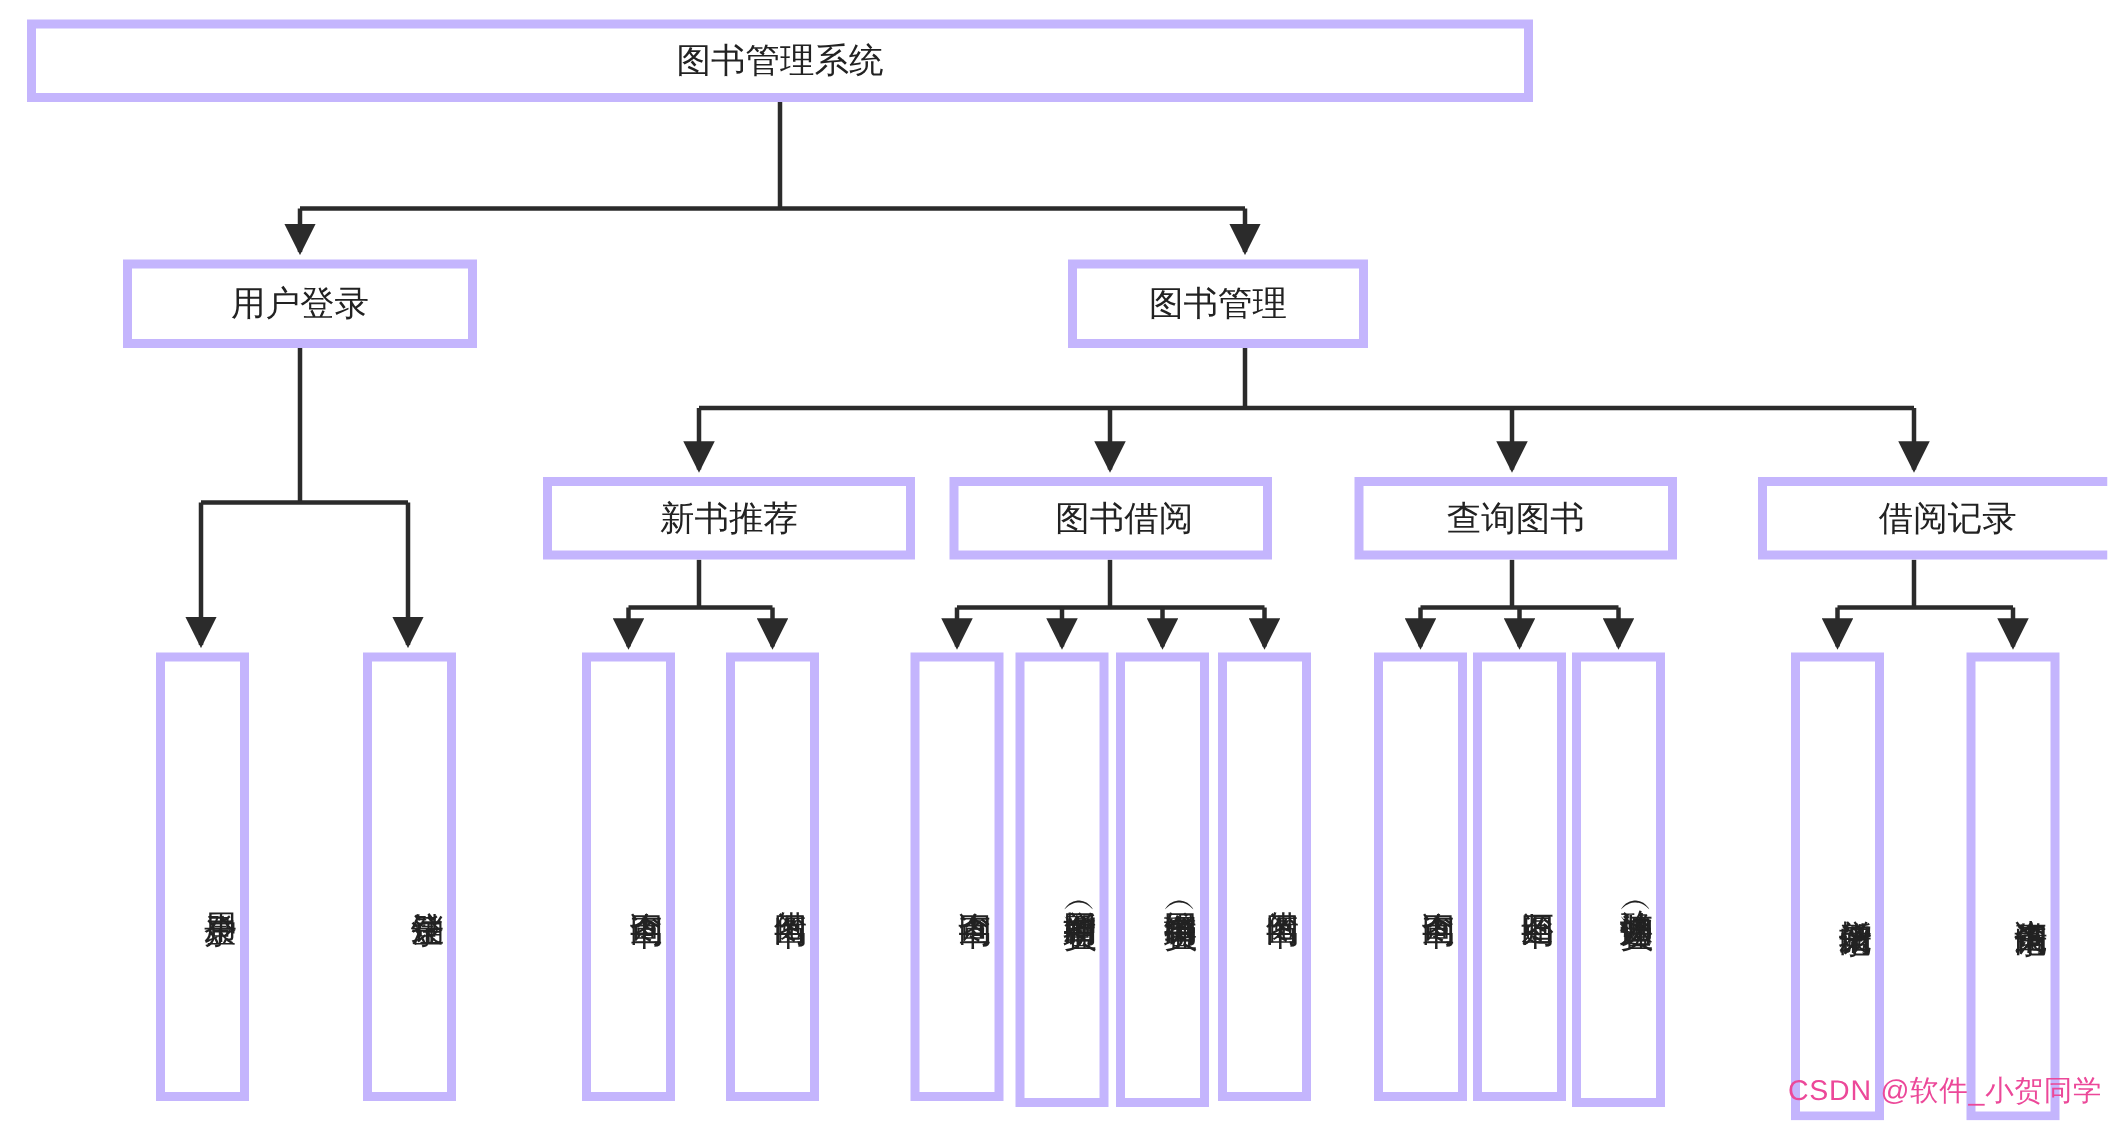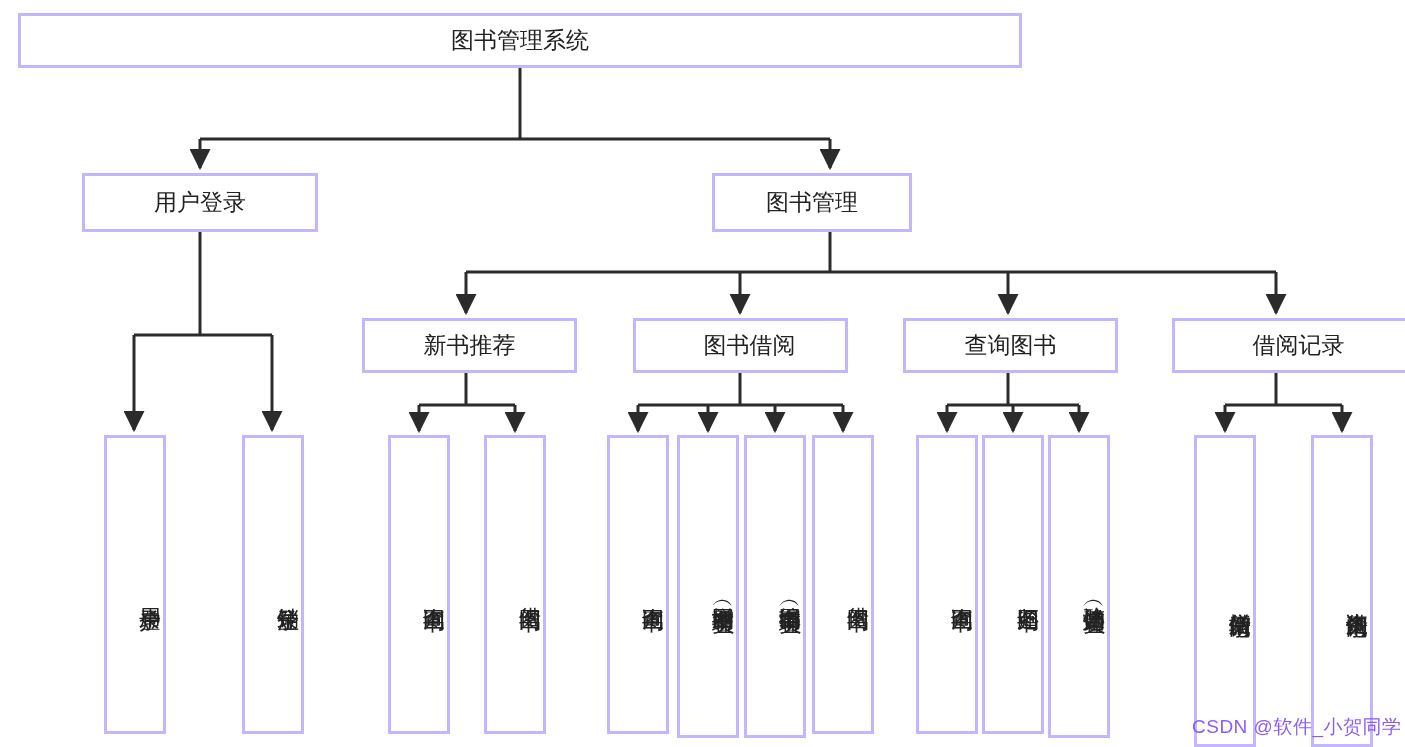--- a/index.html
+++ b/index.html
@@ -13,21 +13,21 @@
   #canvas {
     position: relative;
     width: 1405px;
     height: 747px;
     background: #ffffff;
     overflow: hidden;
   }
   .node {
     position: absolute;
     box-sizing: border-box;
-    border: 3px solid #c4b5fd;
+    border: 6px solid #c4b5fd;
     background: #ffffff;
     display: flex;
     align-items: center;
     justify-content: center;
     color: #222222;
     line-height: 1.18;
     text-align: right;
   }
   .node.h {
     font-size: 23px;
@@ -52,21 +52,21 @@
     top: 0;
     width: 1405px;
     height: 747px;
     pointer-events: none;
   }
   .watermark {
     position: absolute;
     left: 1192px;
     top: 714px;
     font-size: 19px;
-    color: #8b5cf6;
+    color: #ec4899;
     white-space: nowrap;
     letter-spacing: 0.5px;
   }
 </style>
 </head>
 <body>
 
 <div id="canvas">
 
   <svg id="wires" viewBox="0 0 1405 747" xmlns="http://www.w3.org/2000/svg">
@@ -126,21 +126,21 @@
     <span>图书管理系统</span>
   </div>
 
   <div class="node h" style="left:82px; top:173px; width:236px; height:59px;">
     <span>用户登录</span>
   </div>
   <div class="node h" style="left:712px; top:173px; width:200px; height:59px;">
     <span>图书管理</span>
   </div>
 
-  <div class="node h" style="left:362px; top:318px; width:215px; height:55px;">
+  <div class="node h" style="left:362px; top:318px; width:248px; height:55px;">
     <span>新书推荐</span>
   </div>
   <div class="node h" style="left:633px; top:318px; width:215px; height:55px;padding-left:18px;">
     <span>图书借阅</span>
   </div>
   <div class="node h" style="left:903px; top:318px; width:215px; height:55px;">
     <span>查询图书</span>
   </div>
   <div class="node h" style="left:1172px; top:318px; width:253px; height:55px;">
     <span>借阅记录</span>

